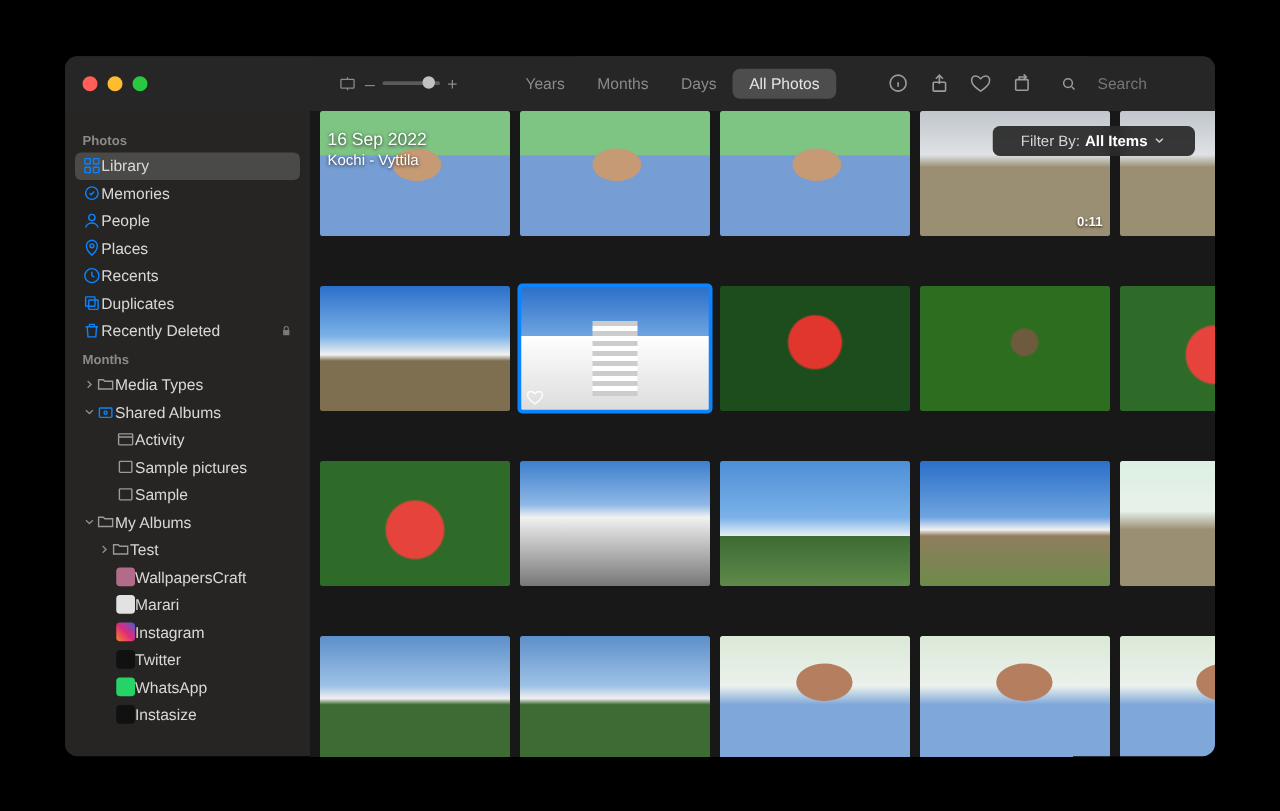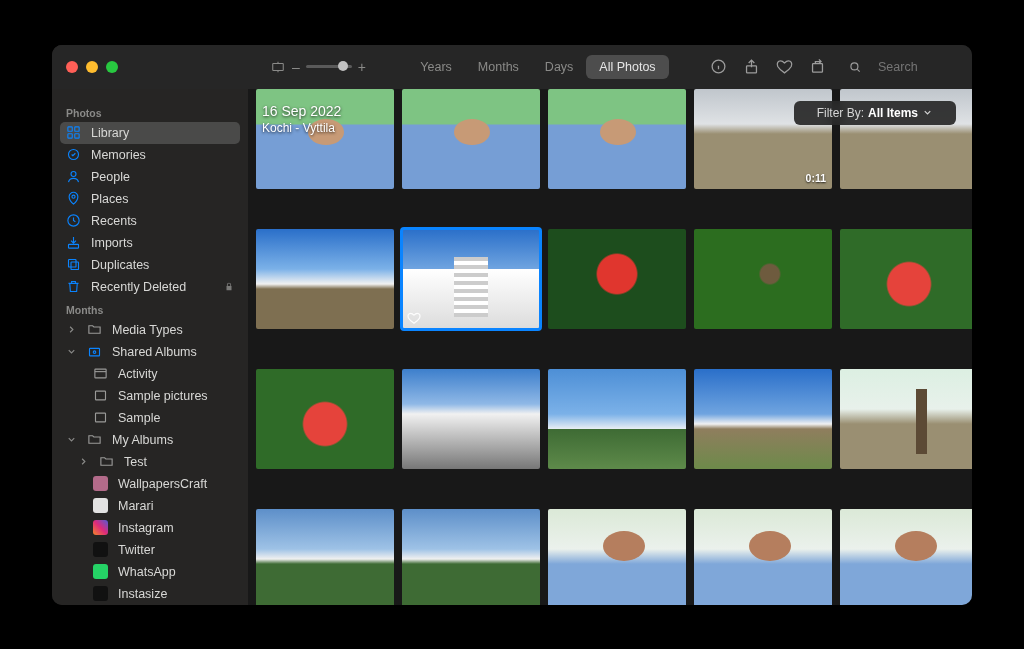--- a/index.html
+++ b/index.html
@@ -63,42 +63,42 @@
   .sidebar{
     width:196px;flex:none;
     background:var(--bg-sidebar);
     padding:56px 8px 8px 8px;
     margin-top:-44px;          
     overflow-y:auto;
     font-size:12.5px;
   }
   .section-label{color:var(--text-dim);font-size:10.5px;font-weight:600;padding:6px 6px 3px;text-transform:none;}
   .item{
-    display:flex;align-items:center;gap:10px;
+    display:flex;align-items:center;gap:0;
     padding:3.5px 6px;border-radius:5px;
     color:#d8d8d6;cursor:pointer;
   }
   .item.selected{background:var(--selected);}
   .item .icon{width:15px;height:15px;color:var(--accent-blue);flex:none;}
   .item .icon.grey{color:#9a9a98;}
   .item .tw{width:11px;height:11px;color:#8a8a88;flex:none;}
   .item.indent1{padding-left:18px;}
   .item.indent2{padding-left:33px;}
   .item .lock{margin-left:auto;width:10px;height:11px;color:#7a7a78;}
   .album-thumb{width:15px;height:15px;border-radius:3px;background:#555;flex:none;}
 
   
   .grid-area{flex:1;overflow:auto;background:#181818;padding:0 0 20px 0; position:relative;}
   .date-overlay{position:absolute;left:14px;top:14px;z-index:3;color:#fff;text-shadow:0 1px 3px rgba(0,0,0,.8);}
   .date-overlay h2{margin:0;font-size:14px;font-weight:400;}
   .date-overlay p{margin:2px 0 0;font-size:12px;font-weight:500;}
   .row{display:flex;gap:8px;padding:0 8px;margin-bottom:40px;}
   .row:first-child{margin-top:0;padding-top:0;}
   .thumb{
-    width:138px;height:100px;flex:none;border-radius:2px;
+    width:152px;height:100px;flex:none;border-radius:2px;
     position:relative;overflow:hidden;display:flex;align-items:center;justify-content:center;
   }
   .row:first-child .thumb{height:72px;width:136px;}
   .thumb.selected{outline:3px solid var(--accent-blue);outline-offset:-1px;}
   .fav{position:absolute;left:5px;bottom:4px;width:14px;height:14px;color:#fff;opacity:.95;}
   .vid-dur{position:absolute;right:6px;bottom:5px;color:#fff;font-size:10.5px;font-weight:600;text-shadow:0 1px 2px rgba(0,0,0,.8);}
   .filter-pill{
     position:absolute;top:12px;right:16px;z-index:4;
     background:rgba(35,35,35,.9);backdrop-filter:blur(6px);
     color:#d5d5d5;font-size:12px;padding:5px 23px;border-radius:6px;
@@ -221,27 +221,20 @@
         </div>
         <div class="item">
           <svg viewBox="0 0 24 24" class="icon" fill="none" stroke="currentColor" stroke-width="1.8">
             <circle cx="12" cy="12" r="9"></circle>
             <path d="M12 7v5l3 2"></path>
           </svg>
           <span>Recents</span>
         </div>
         <div class="item">
           <svg viewBox="0 0 24 24" class="icon" fill="none" stroke="currentColor" stroke-width="1.8">
-            <path d="M12 3v10M8 9l4 4 4-4"></path>
-            <rect x="4" y="15" width="16" height="6" rx="1"></rect>
-          </svg>
-          <span>Imports</span>
-        </div>
-        <div class="item">
-          <svg viewBox="0 0 24 24" class="icon" fill="none" stroke="currentColor" stroke-width="1.8">
             <rect x="4" y="4" width="12" height="12" rx="1"></rect>
             <rect x="8" y="8" width="12" height="12" rx="1"></rect>
           </svg>
           <span>Duplicates</span>
         </div>
         <div class="item">
           <svg viewBox="0 0 24 24" class="icon" fill="none" stroke="currentColor" stroke-width="1.8">
             <path d="M4 7h16M9 7V4h6v3M6 7l1 13h10l1-13"></path>
           </svg>
           <span>Recently Deleted</span>

